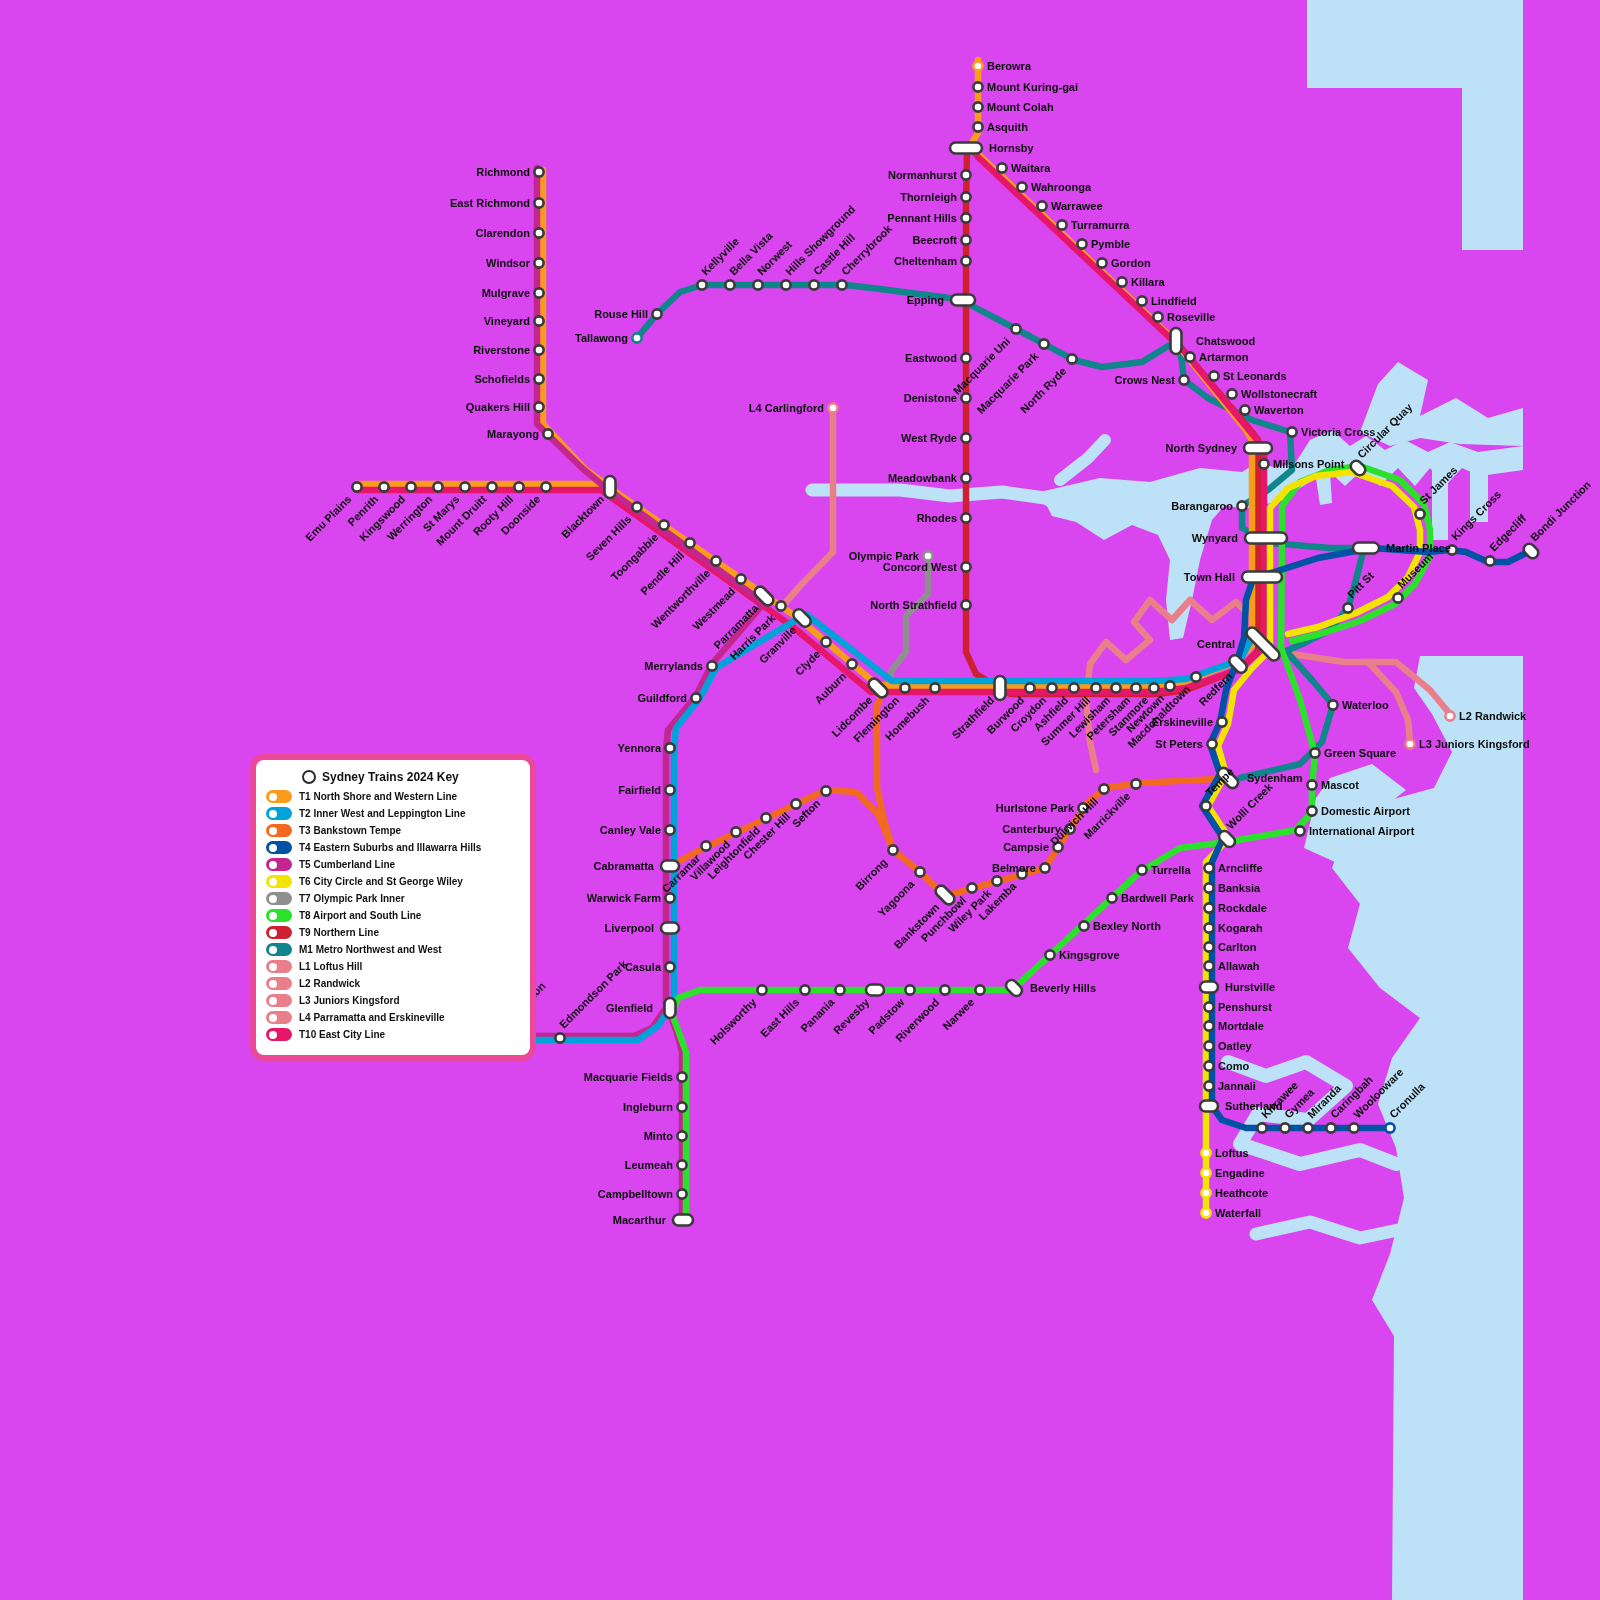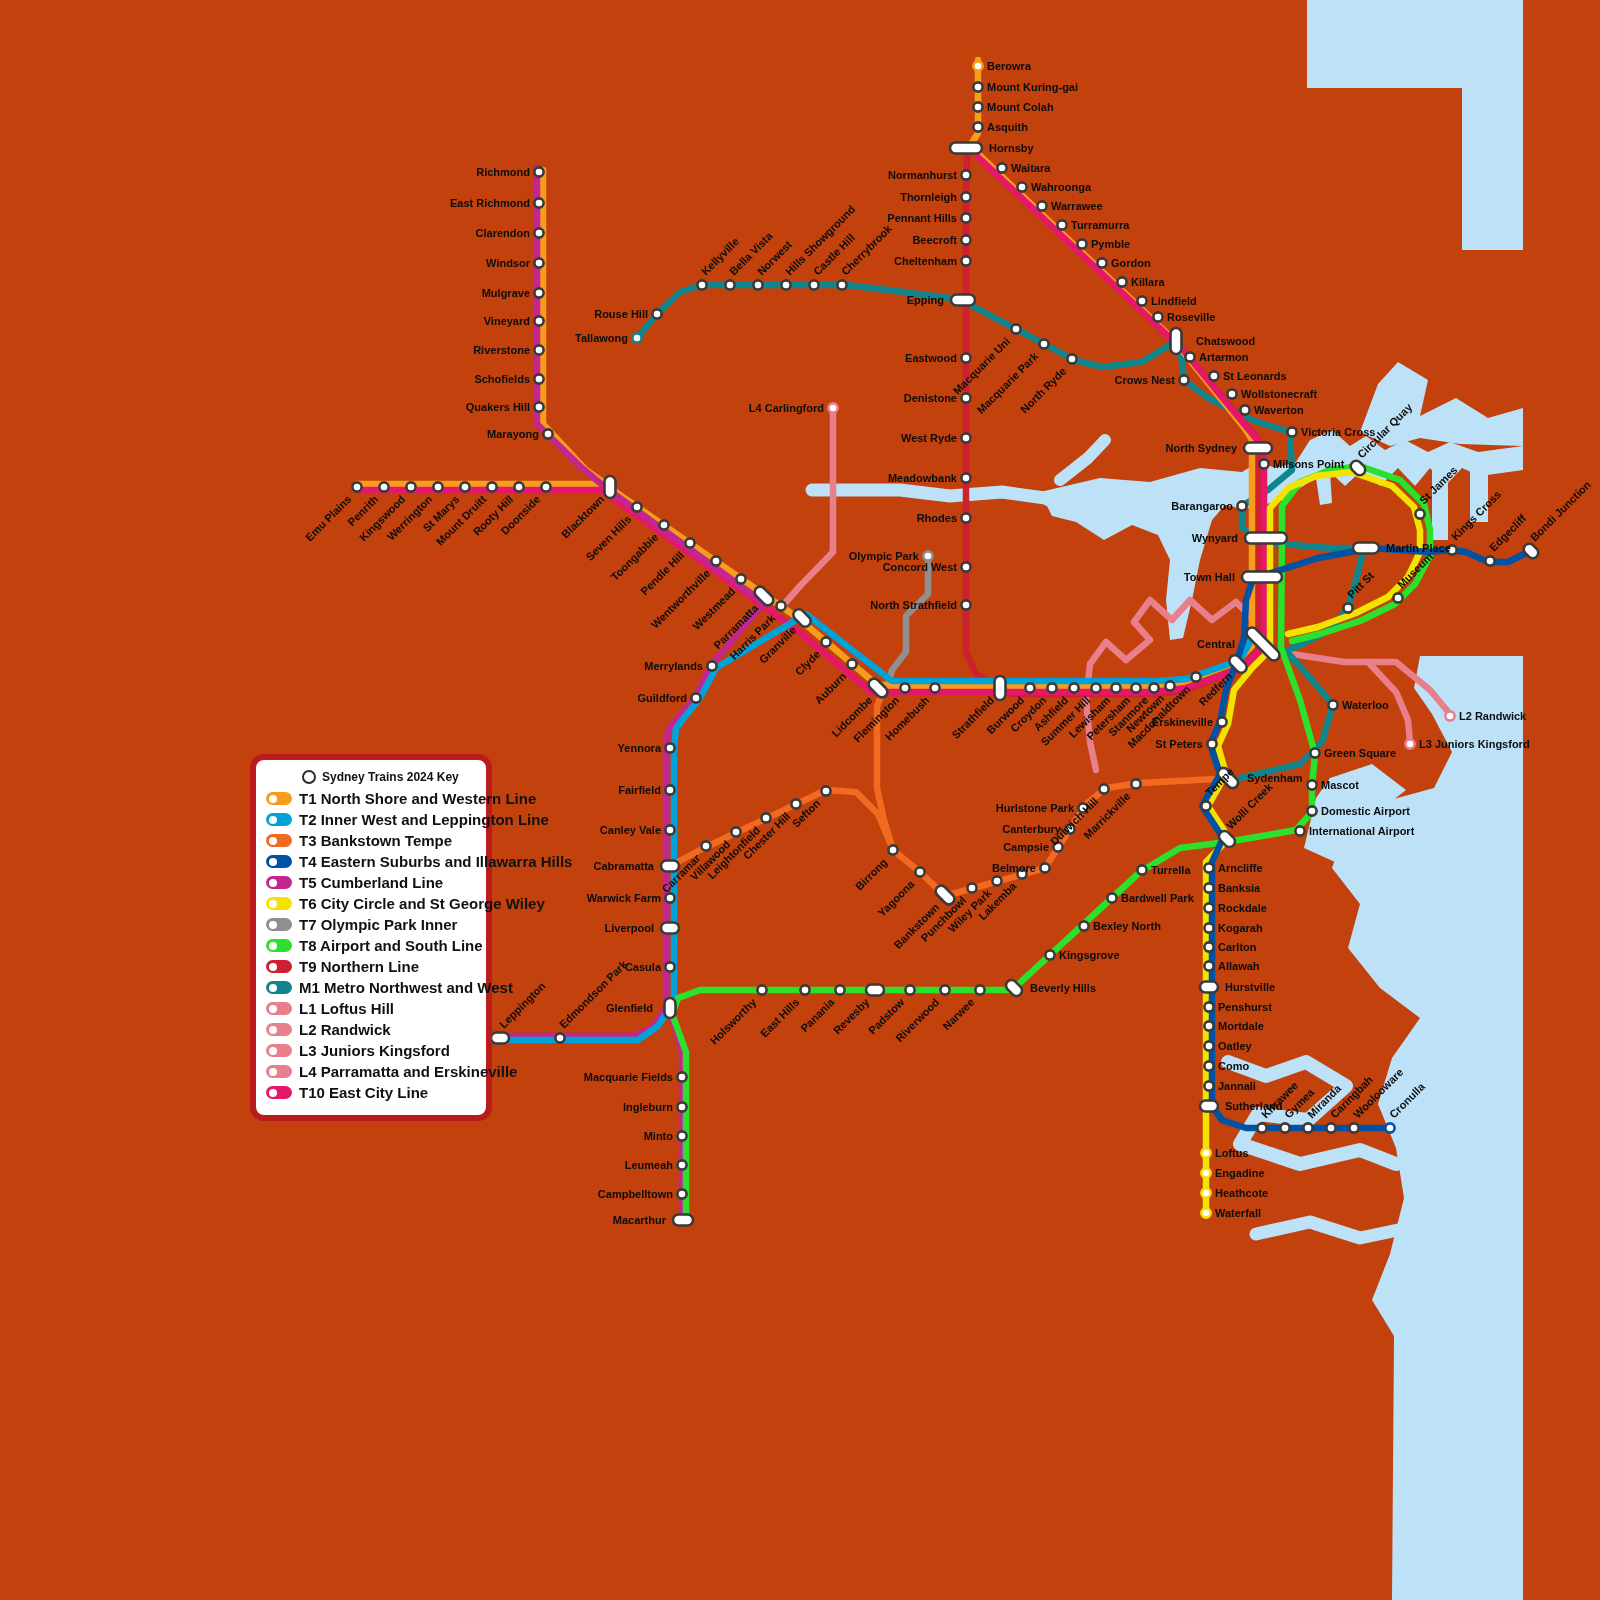--- a/index.html
+++ b/index.html
@@ -1,25 +1,25 @@
 <!DOCTYPE html>
 <html><head>
 <meta charset="utf-8">
 <style>
   html,body{margin:0;padding:0;background:#fff;font-family:"Liberation Sans",sans-serif;}
-  .map-wrap{position:relative;width:1600px;height:1600px;background:#c2410c;overflow:hidden;}
+  .map-wrap{position:relative;width:1600px;height:1600px;background:#d946ef;overflow:hidden;}
   #map-svg{position:absolute;left:0;top:0;}
   #map-svg text{font-family:"Liberation Sans",sans-serif;font-size:11px;font-weight:bold;fill:#0d0d0d;}
-  .legend{position:absolute;left:250px;top:754px;width:242px;background:#fff;border:6px solid #b91c1c;border-radius:14px;padding:8px 10px 10px 10px;box-sizing:border-box;}
+  .legend{position:absolute;left:250px;top:754px;width:286px;background:#fff;border:6px solid #ec4899;border-radius:14px;padding:8px 10px 10px 10px;box-sizing:border-box;}
   .ltitle{display:flex;align-items:center;gap:6px;font-size:12px;font-weight:bold;color:#111;margin:2px 0 6px 36px;}
   .kcirc{width:10px;height:10px;border:2.5px solid #2b2b2b;border-radius:50%;background:#fff;display:inline-block;flex:0 0 auto;}
   .li{display:flex;align-items:center;gap:7px;margin:4px 0;}
   .sw{width:26px;height:13px;border-radius:7px;position:relative;flex:0 0 auto;display:inline-block;}
   .swdot{position:absolute;left:2.5px;top:2.5px;width:8px;height:8px;background:#fff;border-radius:50%;display:inline-block;}
-  .lbl{font-size:15px;font-weight:bold;color:#111;white-space:nowrap;}
+  .lbl{font-size:10px;font-weight:bold;color:#111;white-space:nowrap;}
 </style>
 </head>
 <body>
 
 <div class="map-wrap">
   <svg id="map-svg" width="1600" height="1600" viewBox="0 0 1600 1600">
       <path d="M1307,0L1523,0L1523,250L1462,250L1462,88L1307,88Z" fill="#BDE2F8"></path>
       <path d="M1360,432L1378,384L1398,362L1428,380L1420,416L1456,398L1488,418L1523,408L1523,446L1460,444L1420,438L1390,446Z" fill="#BDE2F8"></path>
       <path d="M1040,492L1100,478L1150,482L1200,468L1242,472L1258,462L1276,468L1296,462L1310,440L1332,430L1350,446L1366,436L1385,450L1405,440L1428,452L1450,442L1478,452L1523,446L1523,470L1480,476L1462,468L1445,486L1430,468L1415,486L1398,468L1380,486L1362,470L1345,486L1330,472L1332,503L1320,505L1316,478L1300,488L1284,500L1262,505L1243,509L1225,505L1212,520L1200,560L1192,600L1183,638L1170,640L1166,600L1170,560L1158,535L1132,525L1104,540L1076,522L1052,516Z" fill="#BDE2F8"></path>
       <path d="M1432,462L1448,462L1448,540L1432,540Z" fill="#BDE2F8"></path>

